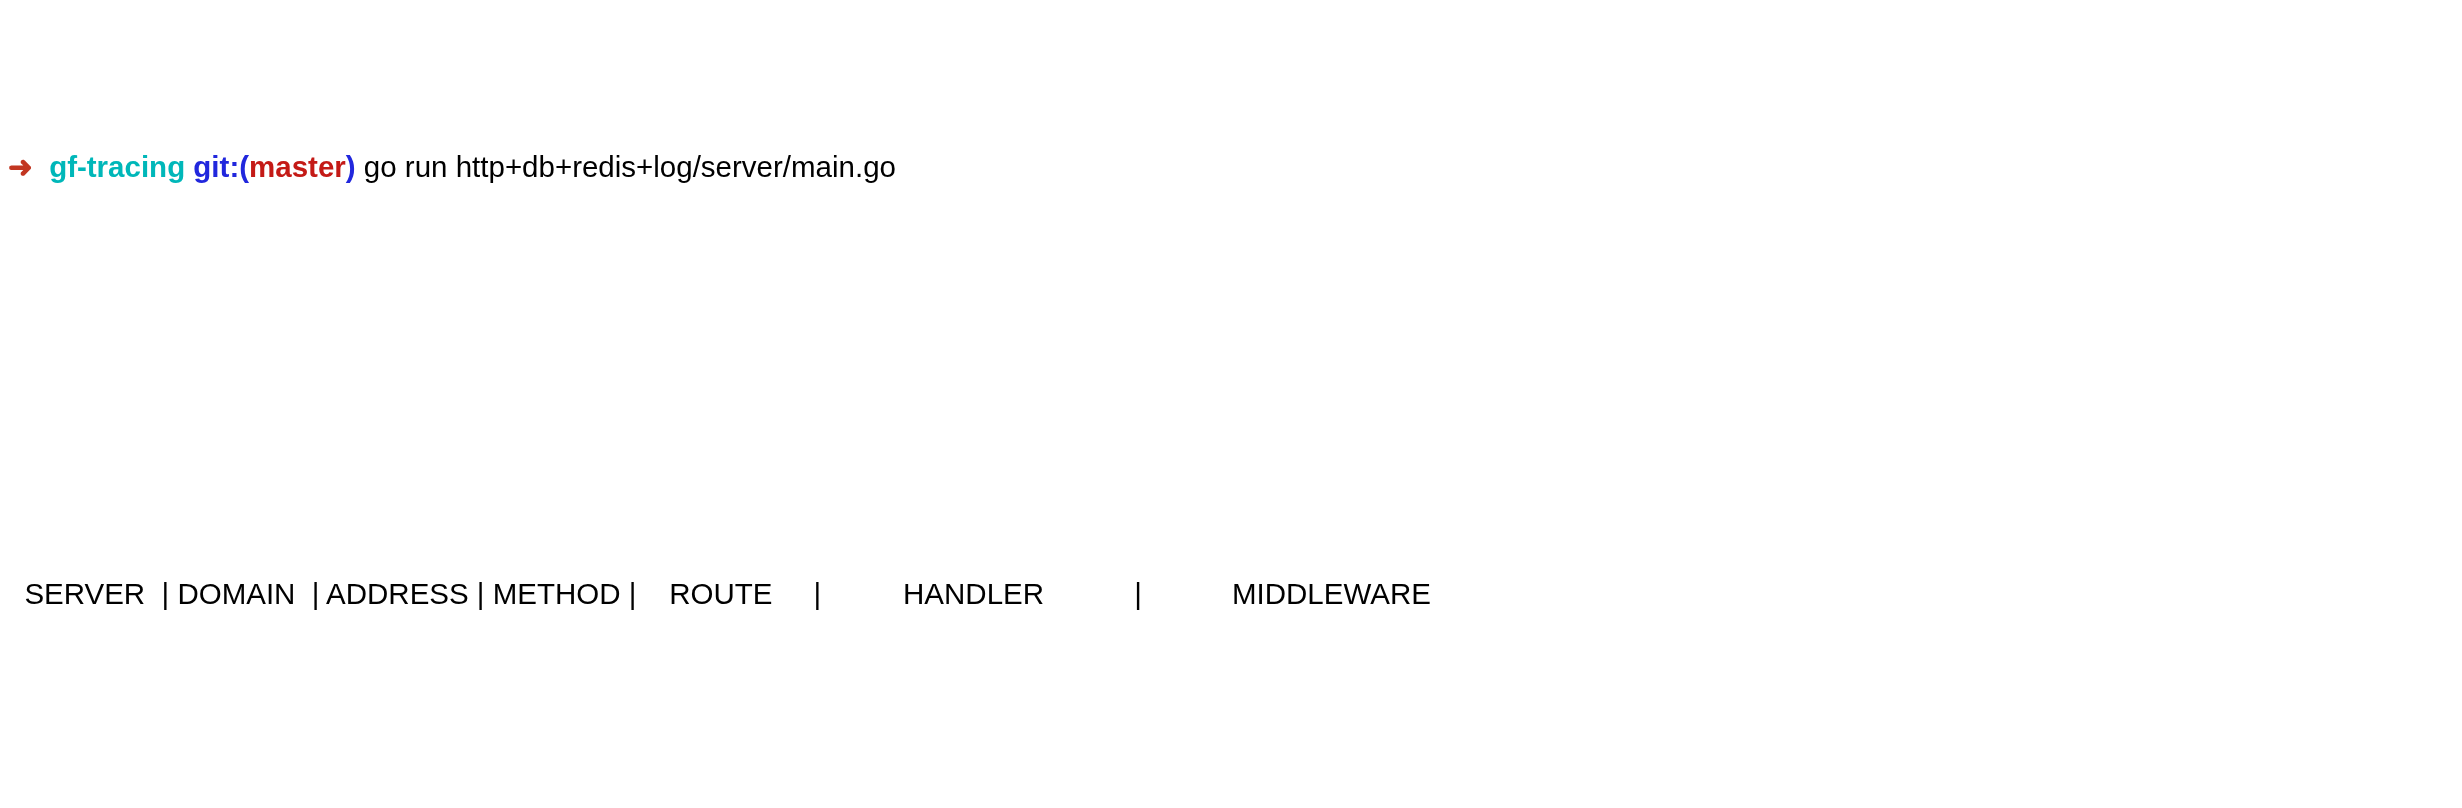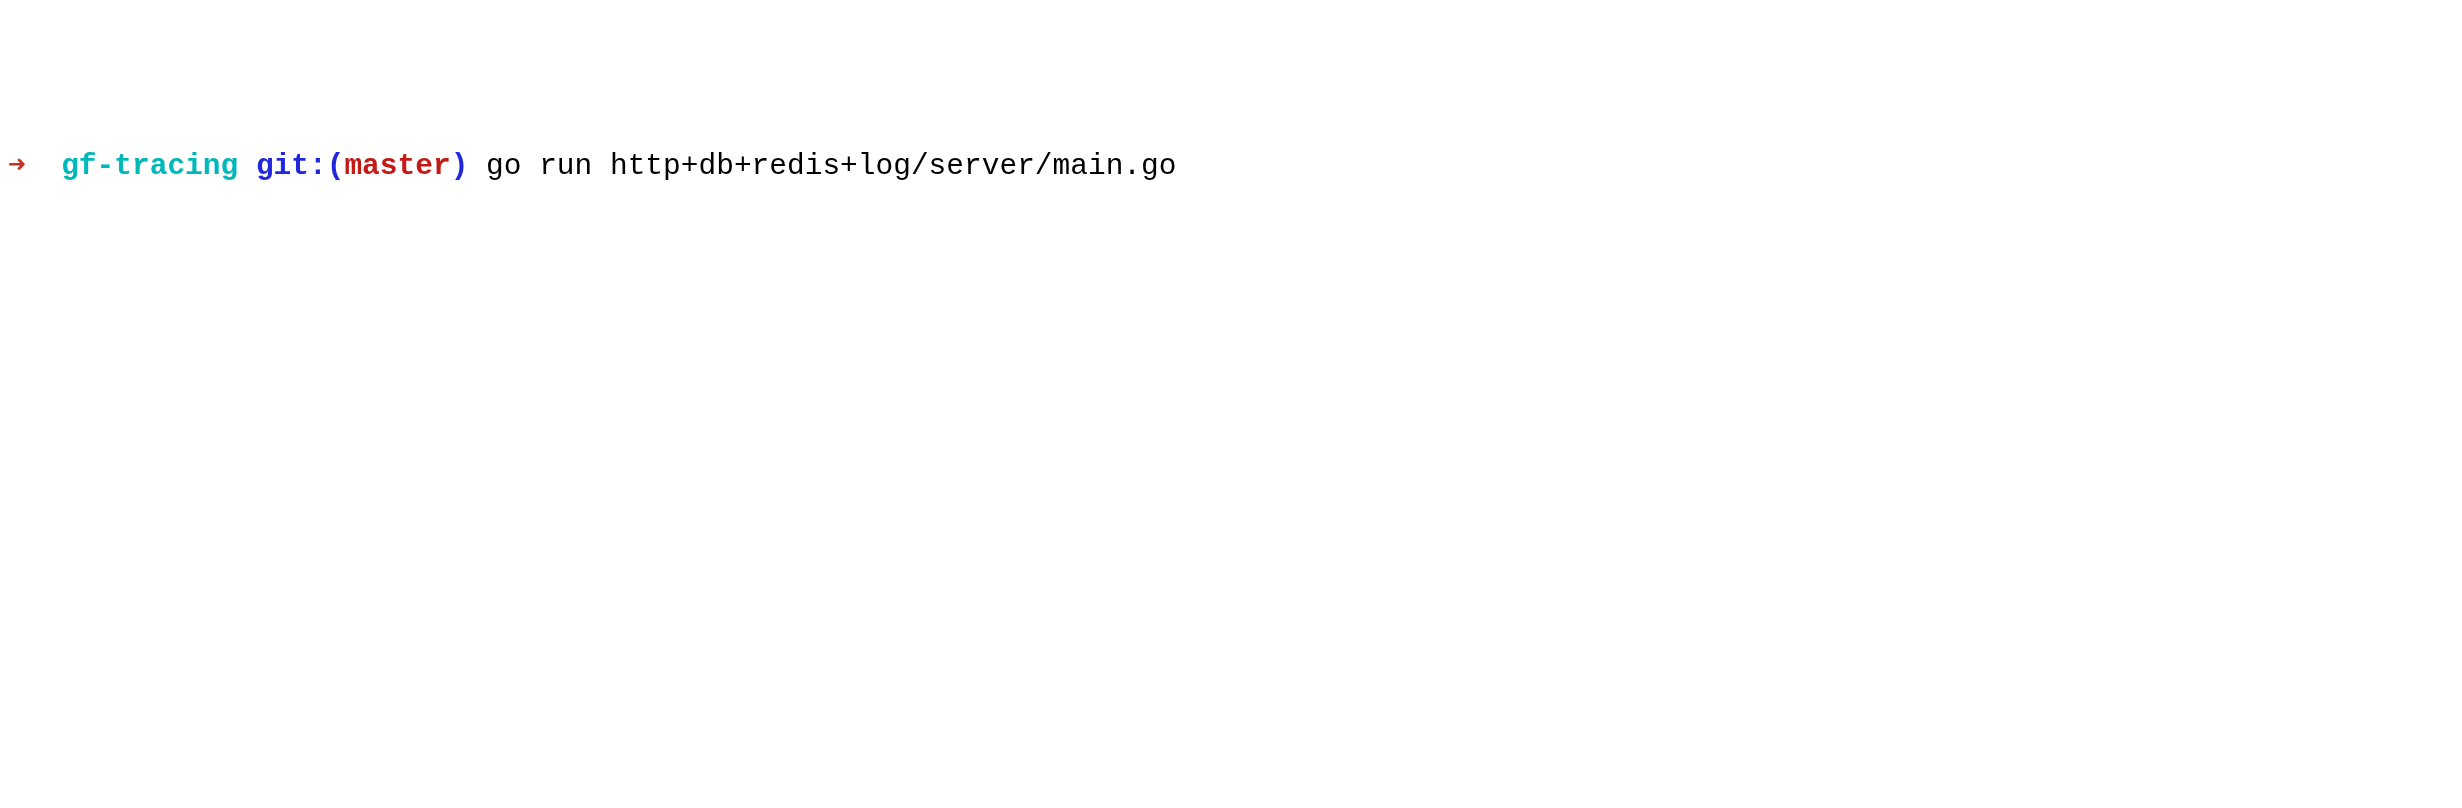--- a/index.html
+++ b/index.html
@@ -2,21 +2,21 @@
 <html><head>
 <meta charset="utf-8">
 <style>
   html, body { margin: 0; padding: 0; background: #ffffff; }
   .terminal {
     width: 2462px;
     height: 808px;
     box-sizing: border-box;
     background: #ffffff;
     color: #000000;
-    font-family: Liberation Mono, monospace;
+    font-family: Liberation Sans, sans-serif;
     font-size: 29.5px;
     line-height: 47.5px;
     white-space: pre;
     overflow: hidden;
     padding: 0 0 0 8px;
   }
   .line { min-height: 47.5px; }
   .c-arrow  { color: #c23621; font-weight: bold; }
   .c-dir    { color: #00b7b9; font-weight: bold; }
   .c-git    { color: #2127dd; font-weight: bold; }
@@ -25,20 +25,21 @@
 </head>
 <body>
 
 <div class="terminal">
 
   <div class="line"><span class="c-arrow">➜  </span><span class="c-dir">gf-tracing </span><span class="c-git">git:(</span><span class="c-branch">master</span><span class="c-git">) </span><span>go run http+db+redis+log/server/main.go</span></div>
 
 
   <div class="line"></div>
 
+  <div class="line">  SERVER  | DOMAIN  | ADDRESS | METHOD |    ROUTE     |          HANDLER           |           MIDDLEWARE</div>
   
   
   
   
   
   
   
 
   
 

